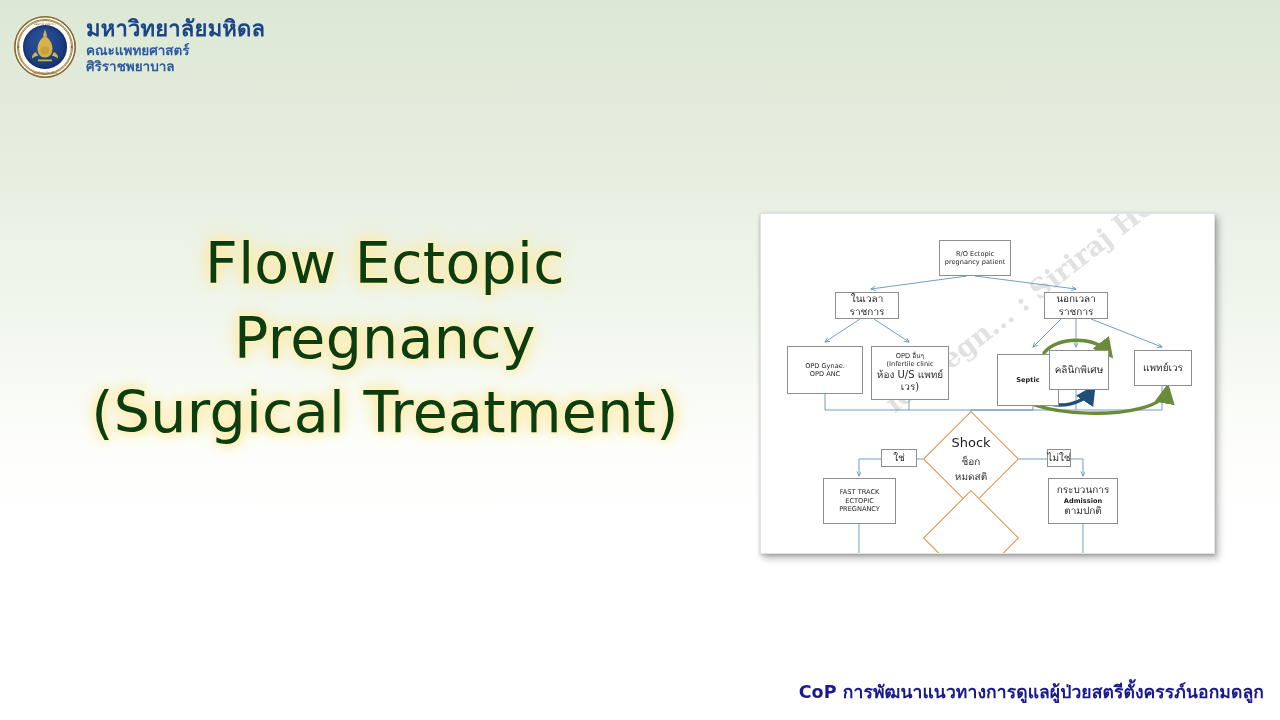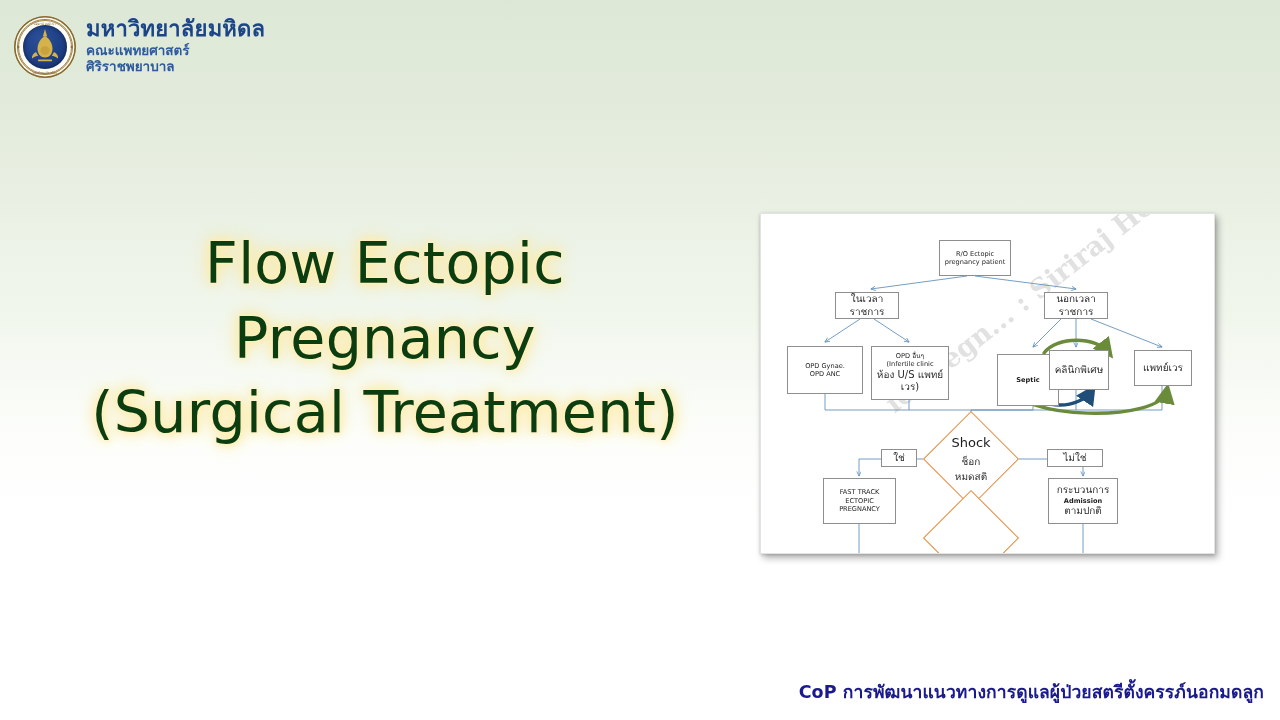--- a/index.html
+++ b/index.html
@@ -236,21 +236,21 @@
         <span class="f8">Shock</span>
         <span class="thai">ช็อก</span>
         <span class="thai">หมดสติ</span>
       </div>
 
       <div class="diamond" style="left:176px;top:290px;width:68px;height:68px;"></div>
 
       <div class="node" style="left:120px;top:235px;width:36px;height:18px;">
         <span class="thai">ใช่</span>
       </div>
-      <div class="node" style="left:286px;top:235px;width:56px;height:18px;">
+      <div class="node" style="left:286px;top:235px;width:24px;height:18px;">
         <span class="thai">ไม่ใช่</span>
       </div>
 
       <div class="node" style="left:62px;top:264px;width:73px;height:46px;">
         <span class="f7">FAST TRACK</span>
         <span class="f7">ECTOPIC</span>
         <span class="f7">PREGNANCY</span>
       </div>
 
       <div class="node" style="left:287px;top:264px;width:70px;height:46px;">

